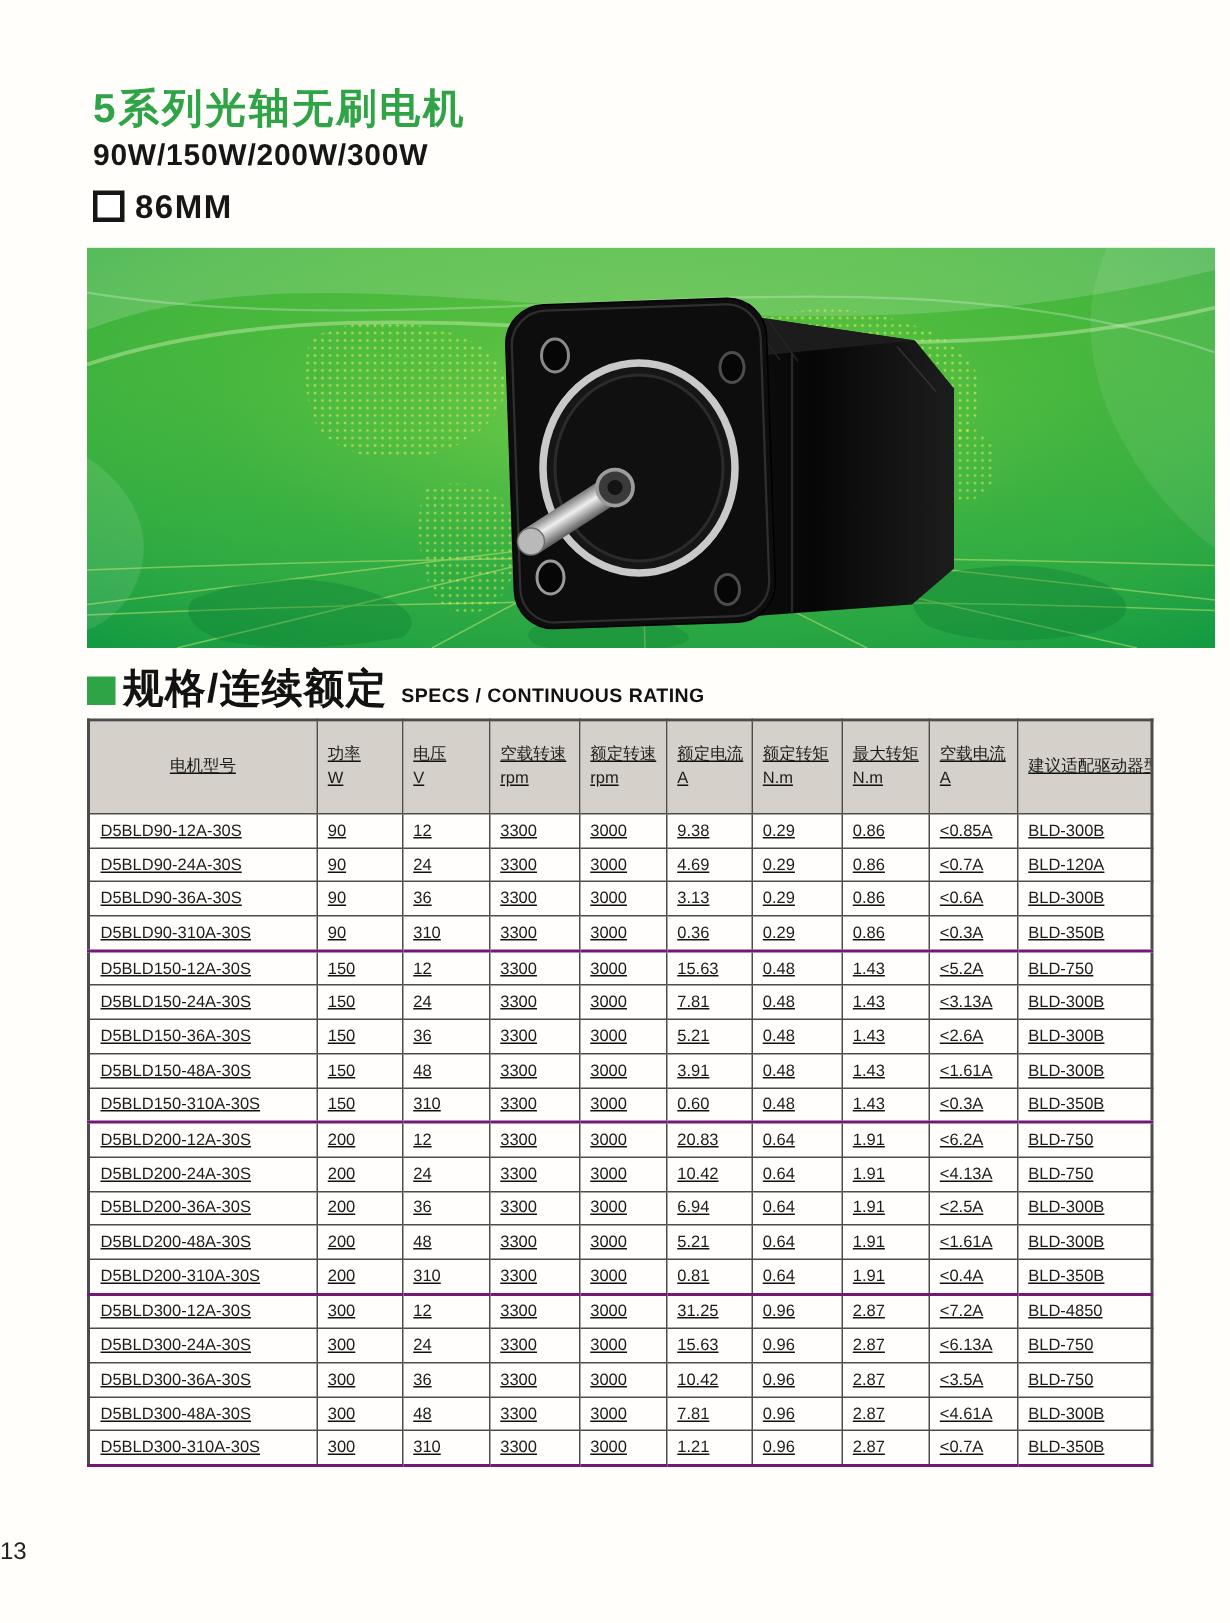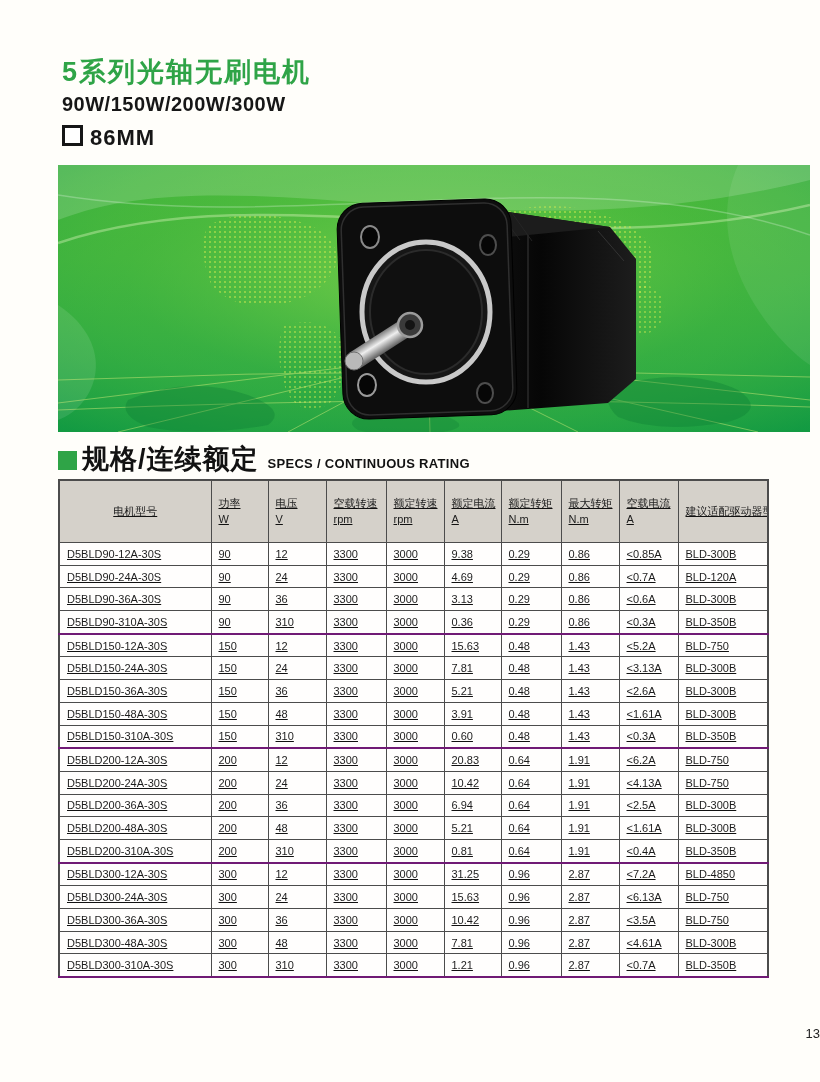--- a/index.html
+++ b/index.html
@@ -7,21 +7,21 @@
     width:820px;height:1082px;background:#fffefa;
     font-family:"Liberation Sans","DejaVu Sans",sans-serif;
     color:#111;position:relative;overflow:hidden;
   }
   .page{position:relative;width:820px;height:1082px;}
 
   
   .header{position:absolute;left:62px;top:58px;}
   .title{font-size:27px;font-weight:bold;letter-spacing:2px;color:var(--accent-green,#2fa447);line-height:1.1;}
   .subtitle{font-size:20px;font-weight:bold;color:#161616;letter-spacing:0.5px;margin-top:5px;line-height:1.1;}
-  .frame-line{display:flex;align-items:flex-start;gap:7px;margin-top:10px;}
+  .frame-line{display:flex;align-items:center;gap:7px;margin-top:10px;}
   .square-icon{width:15px;height:15px;border:3px solid #161616;background:#fff;flex:0 0 auto;}
   .frame-label{font-size:22px;font-weight:bold;letter-spacing:1px;color:#161616;}
 
   
   .banner{position:absolute;left:58px;top:165px;width:752px;height:267px;overflow:hidden;}
   .banner svg{display:block;}
 
   
   .section-header{position:absolute;left:58px;top:441px;display:flex;align-items:center;gap:5px;}
   .section-bullet{width:19px;height:19px;background:var(--accent-green,#2fa447);margin-top:2px;flex:0 0 auto;}
@@ -33,21 +33,21 @@
   table.spec{border-collapse:collapse;table-layout:fixed;width:709px;font-size:11px;color:#1c1c1c;}
   table.spec{border:2px solid #4c4c4c;}
   table.spec th,table.spec td{border:1px solid #4c4c4c;padding:0 2px 0 7px;text-align:left;overflow:hidden;white-space:nowrap;}
   table.spec thead th{background:var(--header-bg,#d5d1ca);height:61px;font-weight:normal;vertical-align:middle;line-height:1.45;}
   table.spec thead th.center{text-align:center;padding:0 2px;}
   table.spec tbody td{height:21.7px;background:#fffefd;}
   table.spec tbody tr.group-end td{border-bottom:2px solid #701a75;}
   .th-unit{display:block;}
 
   
-  .page-number{position:absolute;left:0;top:1026px;width:100%;text-align:right;font-size:13px;color:#222;}
+  .page-number{position:absolute;left:0;top:1026px;width:100%;text-align:left;font-size:16px;color:#222;}
 </style>
 </head>
 <body>
 
 <div class="page">
 
   <div class="header">
     <div class="title">5系列光轴无刷电机</div>
     <div class="subtitle">90W/150W/200W/300W</div>
     <div class="frame-line">

